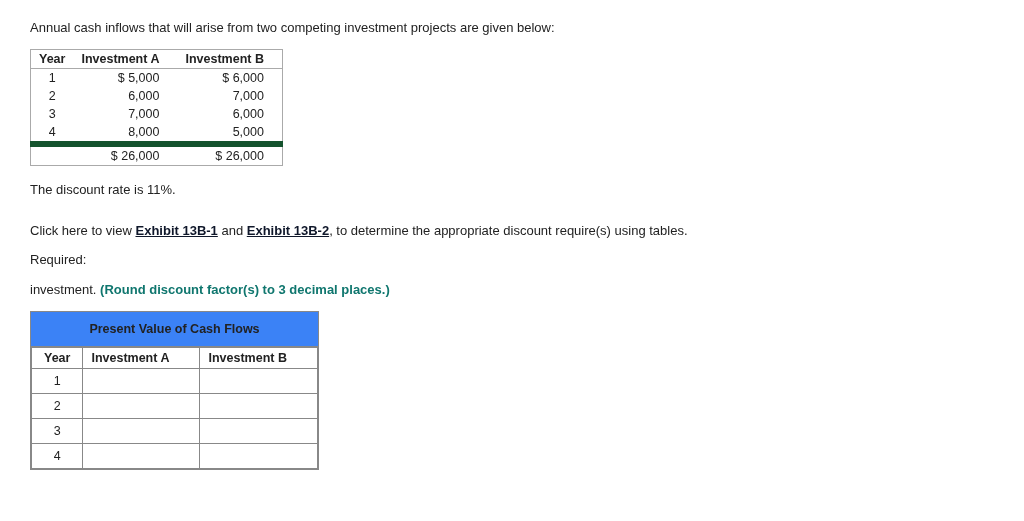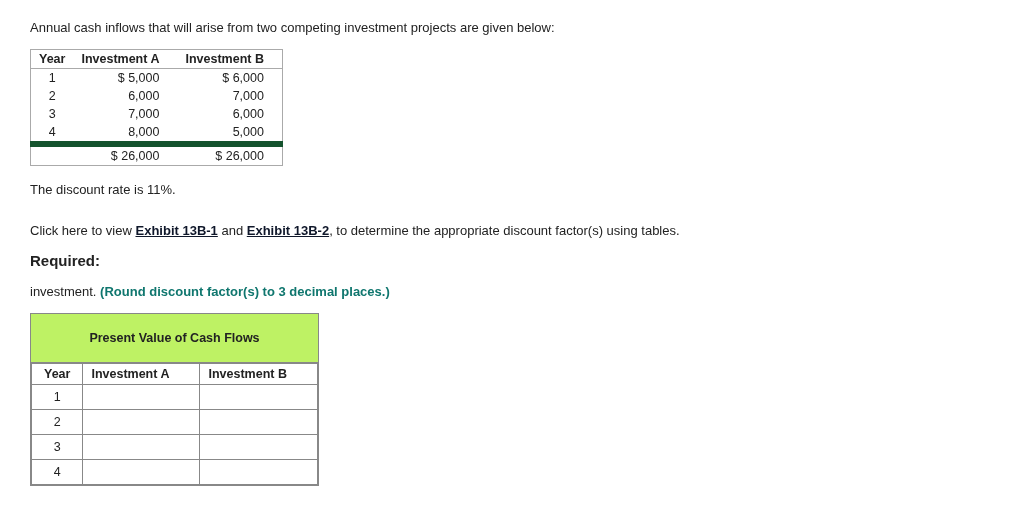--- a/index.html
+++ b/index.html
@@ -56,41 +56,41 @@
     }
     .link {
       color: #0f172a;
       text-decoration: underline;
       font-weight: bold;
     }
     .required-section {
       margin-bottom: 14px;
     }
     .required-label {
-      font-weight: bold;
-      font-size: 15px;
+      font-weight: normal;
+      font-size: 13px;
       text-align: center;
     }
     .bold-red {
       font-weight: bold;
       color: #0f766e;
     }
     
     .pv-table-wrapper {
       margin-top: 10px;
     }
     .pv-outer {
       border: 1px solid #888;
       display: inline-block;
     }
     .pv-header-row {
-      background: #bef264;
-      text-align: center;
-      font-weight: bold;
-      padding: 17px 8px;
+      background: #3b82f6;
+      text-align: center;
+      font-weight: bold;
+      padding: 10px 8px;
       border-bottom: 1px solid #888;
       font-size: 12.5px;
     }
     .pv-table {
       border-collapse: collapse;
     }
     .pv-table th {
       border: 1px solid #888;
       padding: 3px 30px 3px 8px;
       font-weight: bold;
@@ -159,21 +159,21 @@
         <td>$ 26,000</td>
         <td>$ 26,000</td>
       </tr>
     </tbody>
   </table>
 </div>
 
 <p class="discount-text">The discount rate is 11%.</p>
 
 <p class="click-text">
-  <span>Click here to view </span><a class="link">Exhibit 13B-1</a><span> and </span><a class="link">Exhibit 13B-2</a><span>, to determine the appropriate discount factor(s) using tables.</span>
+  <span>Click here to view </span><a class="link">Exhibit 13B-1</a><span> and </span><a class="link">Exhibit 13B-2</a><span>, to determine the appropriate discount require(s) using tables.</span>
 </p>
 
 <div class="required-section">
   <p>
     <span class="required-label">Required:</span><br>
     <br>
     <span>investment. </span><span class="bold-red">(Round discount factor(s) to 3 decimal places.)</span>
   </p>
 </div>
 

